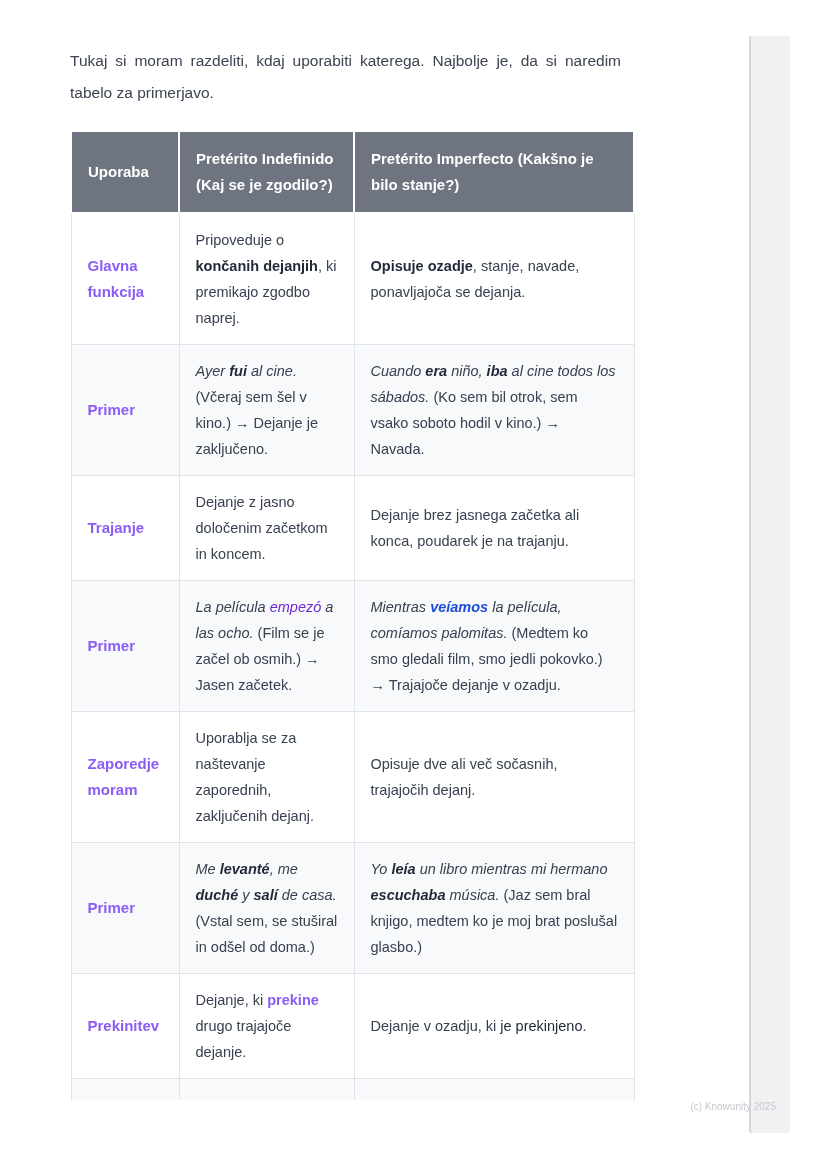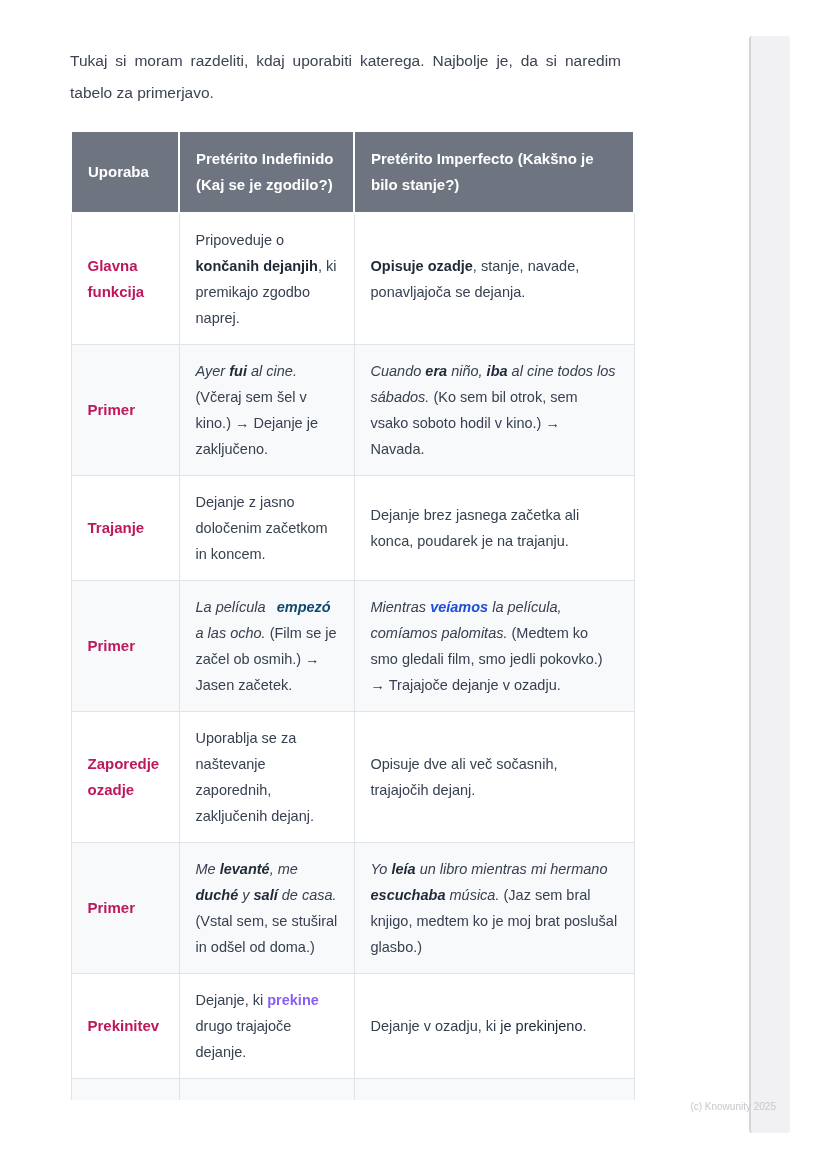--- a/index.html
+++ b/index.html
@@ -47,21 +47,21 @@
     padding: 13px 16px;
     font-size: 14.5px;
     line-height: 26px;
     vertical-align: middle;
     text-align: left;
     color: #374151;
     font-weight: 400;
   }
   tbody th.label-cell {
     font-weight: 700;
-    color: #be185d;
+    color: #8b5cf6;
     font-size: 15px;
   }
   tbody tr.alt { background: #f8f9fb; }
   tr.partial td, tr.partial th { height: 21px; padding: 0; border-bottom: none; }
   .scroll-strip {
     position: absolute;
     left: 749px; top: 36px;
     width: 41px; height: 1097px;
     background: #f1f1f4;
     border-left: 2px solid #d3d5da;
@@ -105,25 +105,25 @@
           <td><span style="font-style: italic;">Ayer </span><span style="font-weight: 700; color: rgb(31, 41, 55); font-style: italic;">fui</span><span style="font-style: italic;"> al cine.</span><span> (Včeraj sem šel v kino.) → Dejanje je zaključeno.</span></td>
           <td><span style="font-style: italic;">Cuando </span><span style="font-weight: 700; color: rgb(31, 41, 55); font-style: italic;">era</span><span style="font-style: italic;"> niño, </span><span style="font-weight: 700; color: rgb(31, 41, 55); font-style: italic;">iba</span><span style="font-style: italic;"> al cine todos los sábados.</span><span> (Ko sem bil otrok, sem vsako soboto hodil v kino.) → Navada.</span></td>
         </tr>
         <tr>
           <th class="label-cell">Trajanje</th>
           <td><span>Dejanje z jasno določenim začetkom in koncem.</span></td>
           <td><span>Dejanje brez jasnega začetka ali konca, poudarek je na trajanju.</span></td>
         </tr>
         <tr class="alt">
           <th class="label-cell">Primer</th>
-          <td><span style="font-style: italic;">La película </span><span style="font-weight: 700; color: #0c4a6e; font-style: italic; margin-left: 7px;">empezó</span><span style="font-style: italic;"> a las ocho.</span><span> (Film se je začel ob osmih.) → Jasen začetek.</span></td>
+          <td><span style="font-style: italic;">La película </span><span style="font-weight: 400; color: #6d28d9; font-style: italic;">empezó</span><span style="font-style: italic;"> a las ocho.</span><span> (Film se je začel ob osmih.) → Jasen začetek.</span></td>
           <td><span style="font-style: italic;">Mientras </span><span style="font-weight: 700; color: #1d4ed8; font-style: italic;">veíamos</span><span style="font-style: italic;"> la película, comíamos palomitas.</span><span> (Medtem ko smo gledali film, smo jedli pokovko.) → Trajajoče dejanje v ozadju.</span></td>
         </tr>
         <tr>
-          <th class="label-cell">Zaporedje ozadje</th>
+          <th class="label-cell">Zaporedje moram</th>
           <td><span>Uporablja se za naštevanje zaporednih, zaključenih dejanj.</span></td>
           <td><span>Opisuje dve ali več sočasnih, trajajočih dejanj.</span></td>
         </tr>
         <tr class="alt">
           <th class="label-cell">Primer</th>
           <td><span style="font-style: italic;">Me </span><span style="font-weight: 700; color: rgb(31, 41, 55); font-style: italic;">levanté</span><span style="font-style: italic;">, me </span><span style="font-weight: 700; color: rgb(31, 41, 55); font-style: italic;">duché</span><span style="font-style: italic;"> y </span><span style="font-weight: 700; color: rgb(31, 41, 55); font-style: italic;">salí</span><span style="font-style: italic;"> de casa.</span><span> (Vstal sem, se stuširal in odšel od doma.)</span></td>
           <td><span style="font-style: italic;">Yo </span><span style="font-weight: 700; color: rgb(31, 41, 55); font-style: italic;">leía</span><span style="font-style: italic;"> un libro mientras mi hermano </span><span style="font-weight: 700; color: rgb(31, 41, 55); font-style: italic;">escuchaba</span><span style="font-style: italic;"> música.</span><span> (Jaz sem bral knjigo, medtem ko je moj brat poslušal glasbo.)</span></td>
         </tr>
         <tr>
           <th class="label-cell">Prekinitev</th>

